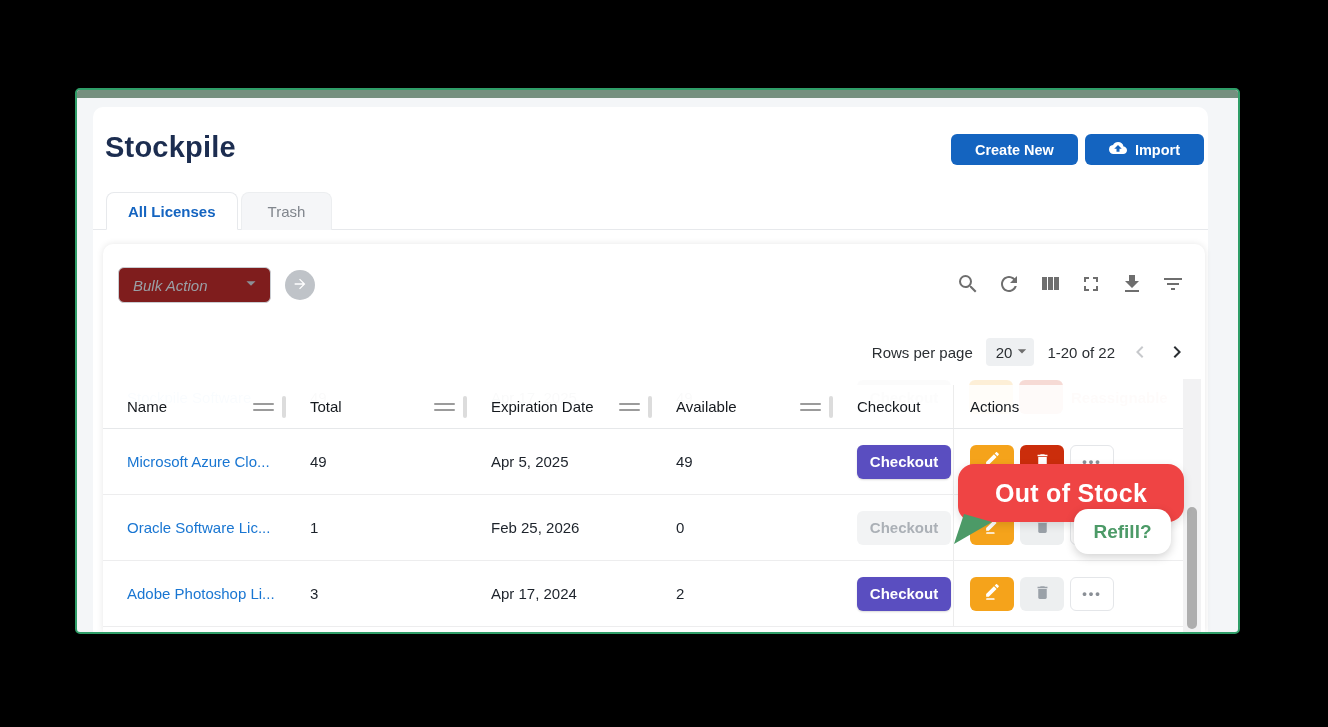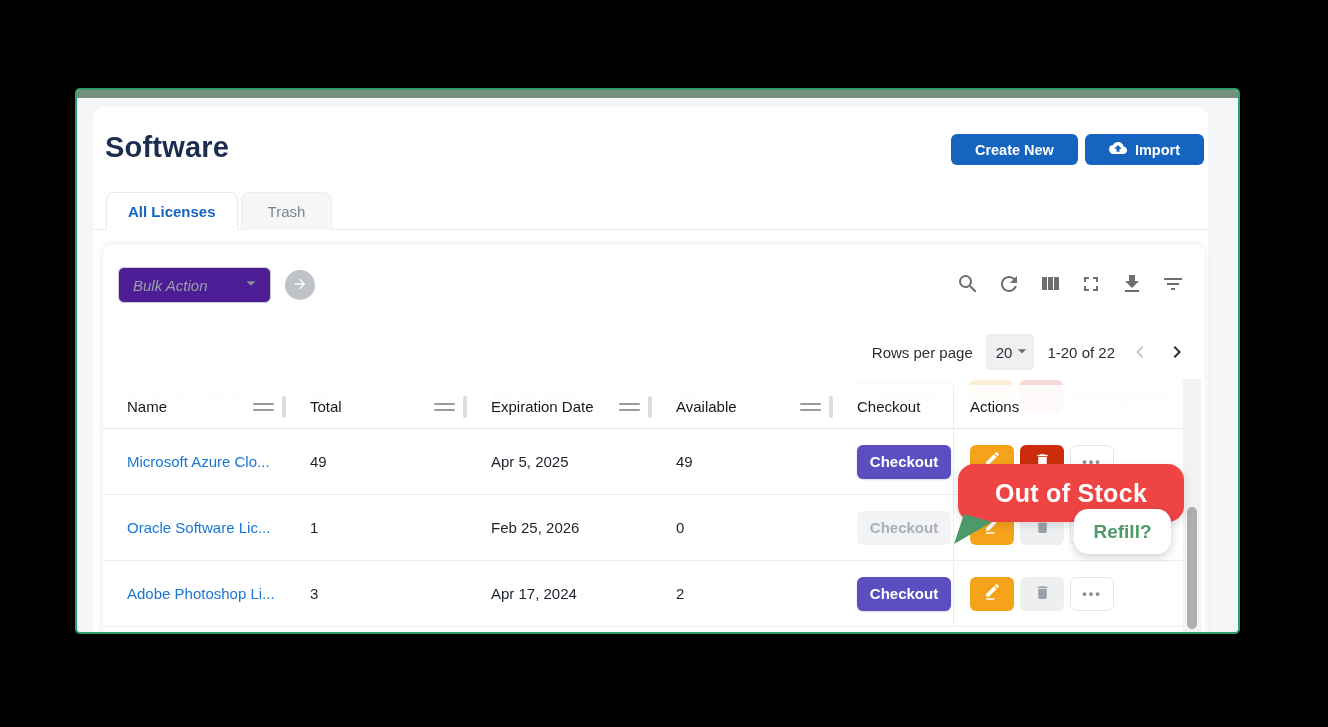--- a/index.html
+++ b/index.html
@@ -28,36 +28,36 @@
   .tab.active { background:#fff; border:1px solid #e7e9ec; border-bottom:1px solid #fff;
     color:#1464c0; font-weight:700; }
   .tab.inactive { background:#f5f6f8; border:1px solid #eceef0; border-bottom:none;
     color:#81868d; font-weight:400; padding:8px 26px; }
   .tabline { position:absolute; left:0; right:0; top:122px; border-top:1px solid #e7e9ec; z-index:2; }
 
   .card { position:absolute; left:10px; right:3px; top:137px; bottom:0; background:#fff;
     border-radius:10px 10px 0 0; box-shadow:0 0 7px rgba(0,0,0,.10); overflow:hidden; }
 
   .bulk-select { position:absolute; left:15px; top:23px; width:153px; height:36px;
-    border:1px solid #c9cdd2; border-radius:6px; background:#4c1d95; display:flex;
+    border:1px solid #c9cdd2; border-radius:6px; background:#7f1d1d; display:flex;
     align-items:center; padding:0 8px 0 14px; cursor:pointer; }
   .bulk-select .ph { font-size:15px; font-style:italic; color:#9aa0a6; flex:1; }
   .bulk-select svg { width:22px; height:22px; fill:#8b9096; }
   .go-btn { position:absolute; left:182px; top:26px; width:30px; height:30px; border:none;
     border-radius:50%; background:#bfc3c8; display:flex; align-items:center; justify-content:center; }
   .go-btn svg { width:16px; height:16px; fill:#fff; }
 
   .tool-icons { position:absolute; right:20px; top:28px; display:flex; gap:17px; }
   .tool-icons .ticon { width:24px; height:24px; cursor:pointer; }
   .tool-icons svg { width:24px; height:24px; fill:#6e6e6e; }
 
   .pagination { position:absolute; right:16px; top:94px; height:28px; display:flex;
     align-items:center; gap:13px; font-size:15px; color:#2b2f33; }
   .rpp-select { display:flex; align-items:center; background:#eef0f2; border-radius:4px;
-    height:36px; padding:0 2px 0 10px; cursor:pointer; }
+    height:28px; padding:0 2px 0 10px; cursor:pointer; }
   .rpp-select svg { width:20px; height:20px; fill:#6e6e6e; }
   .pg-chev { width:24px; height:24px; cursor:pointer; }
   .pg-chev svg { width:24px; height:24px; }
   .pg-chev.disabled svg { fill:#c7c9cc; }
   .pg-chev.enabled svg { fill:#2b2f33; }
 
   
   .cell { display:flex; align-items:center; }
   .c1 { width:183px; padding-left:24px; }
   .c2 { width:181px; padding-left:24px; }
@@ -117,21 +117,21 @@
     background:#fff; border:none; border-radius:14px; z-index:21; color:#4c9a67;
     font-size:19px; font-weight:600; box-shadow:0 3px 10px rgba(0,0,0,.18); cursor:pointer; }
 </style>
 </head>
 <body>
 
 <div class="frame">
   <div class="frame-topbar"></div>
   <div class="panel">
 
-    <div class="page-title">Software</div>
+    <div class="page-title">Stockpile</div>
 
     <div class="top-actions">
       <button class="btn-blue">
         <span>Create New</span>
       </button>
       <button class="btn-blue">
         <span class="ic">
           <svg viewBox="0 0 24 24">
               <path d="M19.35 10.04A7.49 7.49 0 0 0 12 4C9.11 4 6.6 5.64 5.35 8.04A5.994 5.994 0 0 0 0 14c0 3.31 2.69 6 6 6h13c2.76 0 5-2.24 5-5 0-2.64-2.05-4.78-4.65-4.96zM14 13v4h-4v-4H7l5-5 5 5h-3z"></path>
             </svg>

